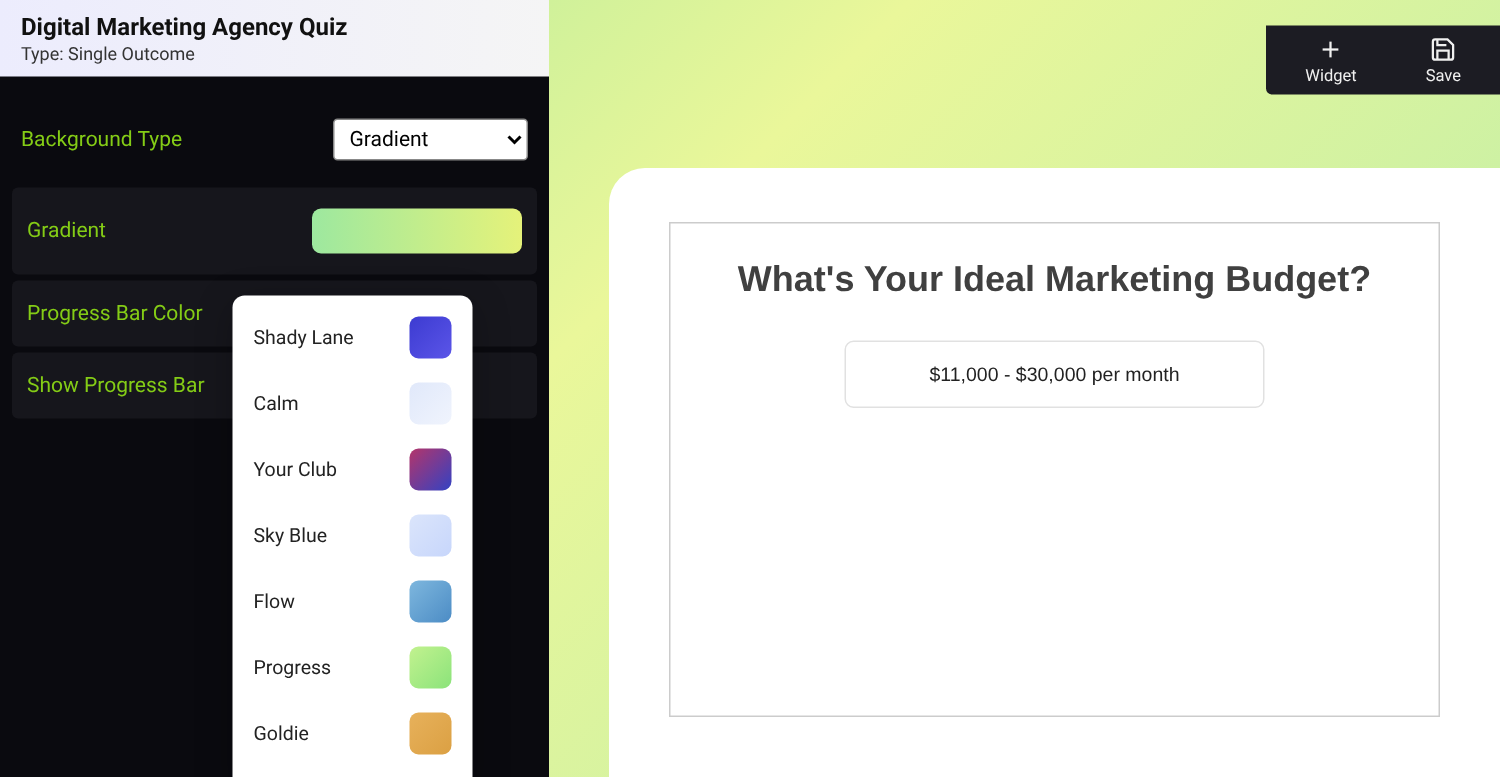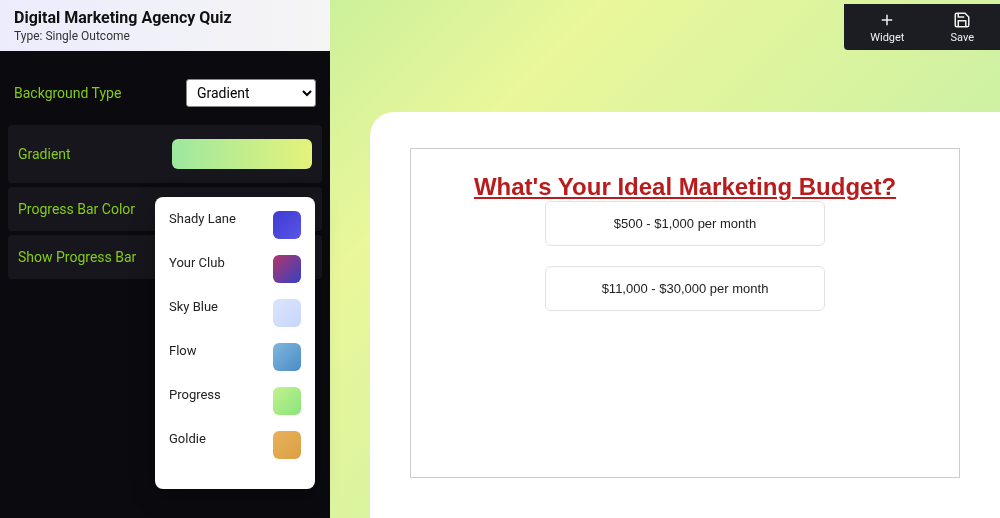--- a/index.html
+++ b/index.html
@@ -1,44 +1,44 @@
 <!DOCTYPE html>
 <html><head>
 <meta charset="utf-8">
 <style>
 * { margin:0; padding:0; box-sizing:border-box; font-family:-apple-system,BlinkMacSystemFont,"Segoe UI",Roboto,Arial,sans-serif; }
 body { width:1000px; height:518px; overflow:hidden; display:flex; background:linear-gradient(135deg,#a8e89a 0%,#eaf79a 40%,#c8f0a5 80%); }
-.sidebar { width:330px; height:100%; background:#0a0a0f; display:flex; flex-direction:column; }
+.sidebar { width:366px; height:100%; background:#0a0a0f; display:flex; flex-direction:column; }
 .header { background:linear-gradient(90deg,#ececfd 0%,#f5f5f5 100%); padding:8px 14px; }
 .header h1 { font-size:16px; font-weight:700; color:#111; }
 .header .sub { font-size:12px; color:#333; margin-top:2px; }
 .controls { flex:1; padding:14px 0; position:relative; }
 .row { display:flex; align-items:center; justify-content:space-between; padding:14px 14px; border-bottom:none; }
 .row.dark { background:#16161c; border-radius:4px; margin:4px 8px; padding:14px 10px; }
 .row label { color:#84cc16; font-size:14px; font-weight:400; }
 .select { background:#fff; border:1px solid #888; border-radius:3px; font-size:14px; padding:4px 6px; min-width:130px; }
 .swatch-preview { width:140px; height:30px; border-radius:6px; background:linear-gradient(90deg,#9de89f 0%,#e5f27a 100%); }
 .dropdown { position:absolute; top:146px; left:155px; width:160px; background:#fff; border-radius:8px; box-shadow:0 6px 24px rgba(0,0,0,0.25); padding:6px 0; z-index:50; }
-.dropdown .opt { display:flex; align-items:flex-start; justify-content:space-between; padding:8px 14px; cursor:pointer; }
+.dropdown .opt { display:flex; align-items:center; justify-content:space-between; padding:8px 14px; cursor:pointer; }
 .dropdown .opt span { font-size:13px; color:#222; }
 .dropdown .opt .chip { width:28px; height:28px; border-radius:6px; }
 .chip.shady { background:linear-gradient(135deg,#3c3bd1 0%,#5b55e8 100%); }
 .chip.calm { background:linear-gradient(135deg,#e0e8fa 0%,#f0f4fd 100%); }
 .chip.disco { background:linear-gradient(135deg,#b4356a 0%,#3342c3 100%); }
 .chip.sky { background:linear-gradient(135deg,#dbe5fb 0%,#c7d6fb 100%); }
 .chip.flow { background:linear-gradient(135deg,#7eb7de 0%,#4c8cc5 100%); }
 .chip.pasture { background:linear-gradient(135deg,#c2f28f 0%,#8be37a 100%); }
 .chip.goldie { background:linear-gradient(135deg,#e7b15b 0%,#dba043 100%); }
 .canvas { flex:1; position:relative; }
-.topbar { position:absolute; top:4px; right:0; height:46px; background:#1c1c23; display:flex; gap:30px; padding:4px 18px; border-bottom-left-radius:4px; }
+.topbar { position:absolute; top:17px; right:0; height:46px; background:#1c1c23; display:flex; gap:30px; padding:4px 18px; border-bottom-left-radius:4px; }
 .topbtn { display:flex; flex-direction:column; align-items:center; justify-content:center; color:#f0f0f0; font-size:11px; gap:2px; cursor:pointer; padding:0 8px; }
 .topbtn svg { width:18px; height:18px; fill:none; stroke:#f0f0f0; stroke-width:2; }
 .card { position:absolute; top:112px; left:40px; right:0; bottom:0; background:#fff; border-radius:24px 0 0 0; padding:36px 40px 40px 40px; overflow:hidden; }
 .inner { border:1px solid #ccc; height:100%; padding:24px 30px 40px 30px; display:flex; flex-direction:column; align-items:center; background:#fff; }
-.inner h2 { font-size:24px; font-weight:700; color:#b91c1c; font-family:Arial,sans-serif;text-decoration:underline; }
+.inner h2 { font-size:24px; font-weight:700; color:#404040; margin-bottom:26px; font-family:Arial,sans-serif; }
 .answers { display:flex; flex-direction:column; gap:20px; width:280px; }
 .ans { border:1px solid #e1e1e1; border-radius:6px; padding:14px 10px; text-align:center; font-size:13px; color:#222; background:#fff; cursor:pointer; font-family:Arial,sans-serif; }
 </style>
 </head>
 <body>
 
 <div class="sidebar">
   <div class="header">
     <h1>Digital Marketing Agency Quiz</h1>
     <div class="sub">Type: Single Outcome</div>
@@ -63,20 +63,24 @@
     </div>
 
     <div class="row dark">
       <label>Show Progress Bar</label>
     </div>
 
     <div class="dropdown" id="gradient-dropdown">
         <div class="opt">
           <span>Shady Lane</span>
           <div class="chip shady"></div>
+        </div>
+        <div class="opt">
+          <span>Calm</span>
+          <div class="chip calm"></div>
         </div>
         <div class="opt">
           <span>Your Club</span>
           <div class="chip disco"></div>
         </div>
         <div class="opt">
           <span>Sky Blue</span>
           <div class="chip sky"></div>
         </div>
         <div class="opt">
@@ -114,19 +118,18 @@
           <polyline points="7 3 7 8 15 8"></polyline>
         </svg>
       <span>Save</span>
     </div>
   </div>
 
   <div class="card">
     <div class="inner">
       <h2>What's Your Ideal Marketing Budget?</h2>
       <div class="answers" id="answers">
-          <div class="ans">$500 - $1,000 per month</div>
           <div class="ans">$11,000 - $30,000 per month</div>
         </div>
     </div>
   </div>
 
 </div>
 
 </body></html>

